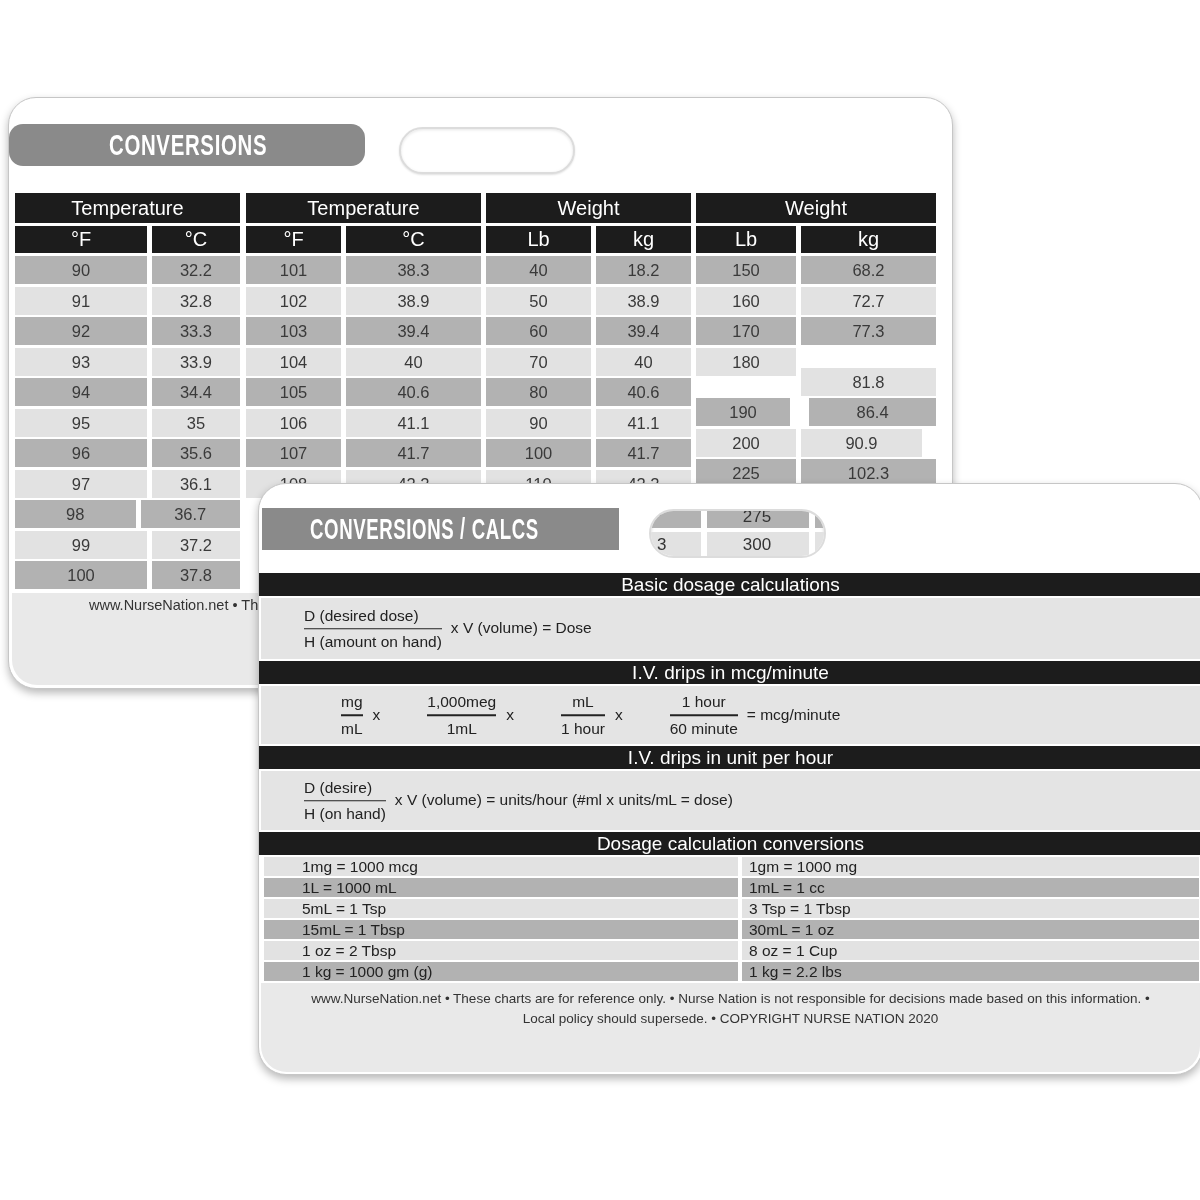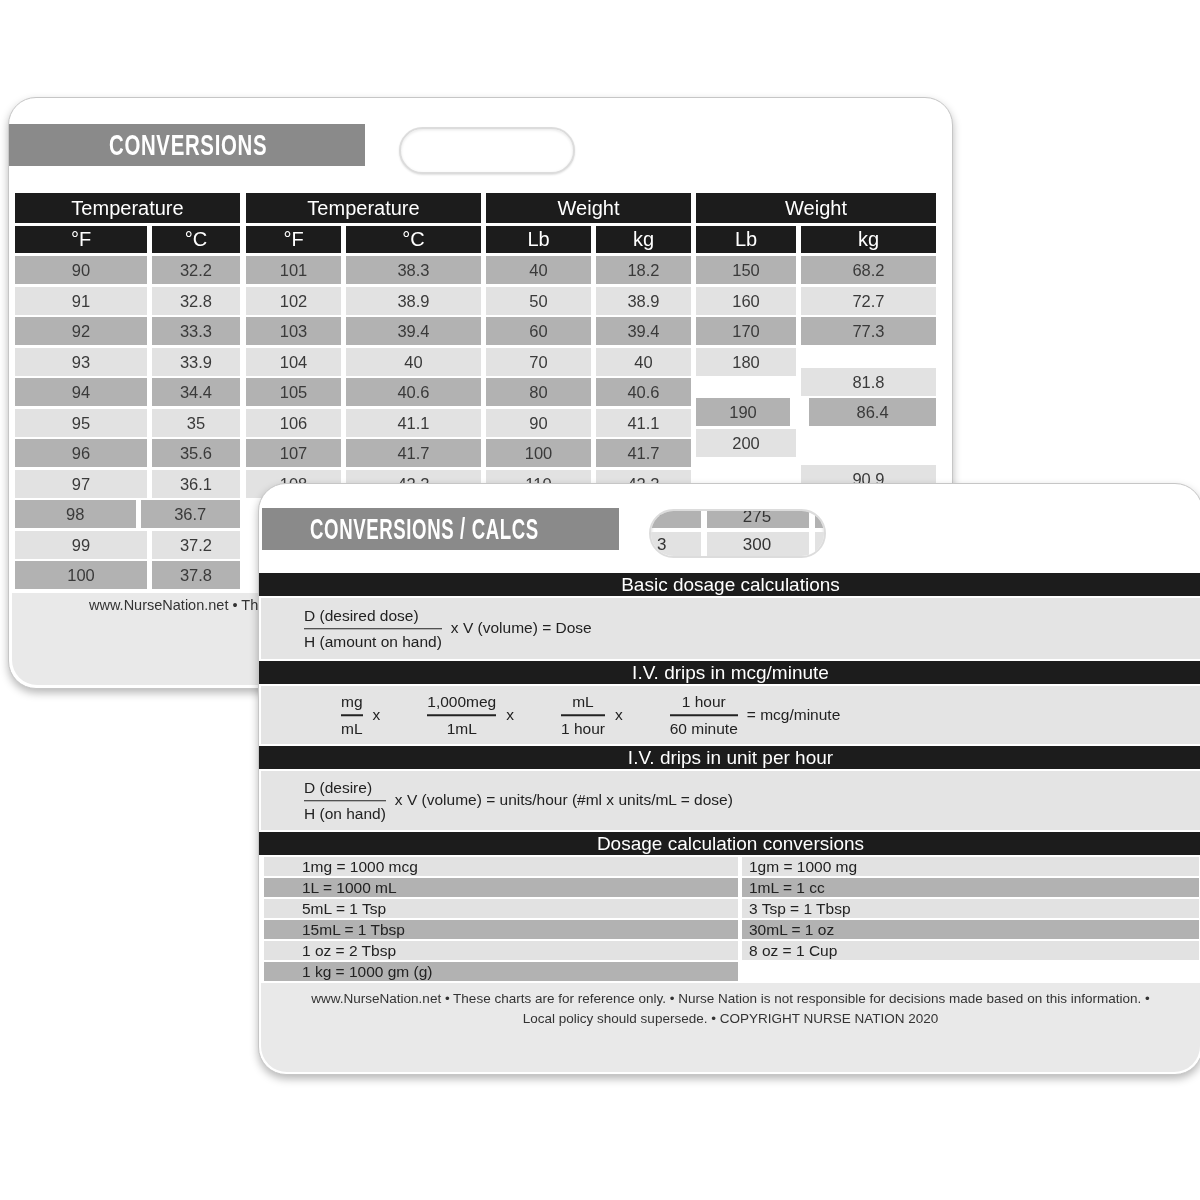--- a/index.html
+++ b/index.html
@@ -69,21 +69,21 @@
   .ffooter{position:absolute;left:2px;right:2px;top:499px;bottom:2px;background:var(--c-footer);
            border-radius:0 0 26px 26px;text-align:center;color:#333;
            font-size:13.5px;line-height:19.5px;padding-top:6px;}
 </style>
 </head>
 <body>
 
 <div id="stage">
 
   <div id="back-card" class="card">
-    <div class="card-title" style="left:0;top:26px;width:356px;">
+    <div class="card-title" style="left:0;top:26px;width:356px;border-radius:14px;">
       <span style="margin-left:100px;transform:scaleX(.68);">CONVERSIONS</span>
     </div>
     <div id="back-pill" class="pill"></div>
 
     <div class="btable" style="left: 6px; width: 225px;">
         <div class="thead">Temperature</div>
         <div class="trow sub">
           <div class="cell subcell" style="width: 132px;">°F</div>
           <div class="cell subcell" style="width: 88px;">°C</div>
         </div>
@@ -231,21 +231,21 @@
         <div class="trow data light">
           <div class="cell datacell" style="width: 100px;">180</div>
           <div class="cell datacell" style="width: 135px; margin-top: 20px;">81.8</div>
         </div>
         <div class="trow data dark">
           <div class="cell datacell" style="width: 100px;">190</div>
           <div class="cell datacell" style="width: 135px; margin-left: 14px;">86.4</div>
         </div>
         <div class="trow data light">
           <div class="cell datacell" style="width: 100px;">200</div>
-          <div class="cell datacell" style="width: 135px; margin-top: 36px;">90.9</div>
+          <div class="cell datacell" style="width: 121px;">90.9</div>
         </div>
         <div class="trow data dark">
           <div class="cell datacell" style="width: 100px;">225</div>
           <div class="cell datacell" style="width: 135px;">102.3</div>
         </div>
         <div class="trow data light">
           <div class="cell datacell" style="width: 100px;">250</div>
           <div class="cell datacell" style="width: 135px;">113.6</div>
         </div>
       </div>
@@ -342,20 +342,21 @@
         <div class="crow dark">
           <div class="ccell l">15mL = 1 Tbsp</div>
           <div class="ccell r">30mL = 1 oz</div>
         </div>
         <div class="crow light">
           <div class="ccell l">1 oz = 2 Tbsp</div>
           <div class="ccell r">8 oz = 1 Cup</div>
         </div>
         <div class="crow dark">
           <div class="ccell l">1 kg = 1000 gm (g)</div>
+          <div class="ccell r">1 kg = 2.2 lbs</div>
         </div>
       </div>
 
     <div class="ffooter">
       <div>www.NurseNation.net • These charts are for reference only. • Nurse Nation is not responsible for decisions made based on this information. •</div>
       <div>Local policy should supersede. • COPYRIGHT NURSE NATION 2020</div>
     </div>
   </div>
 </div>
 

